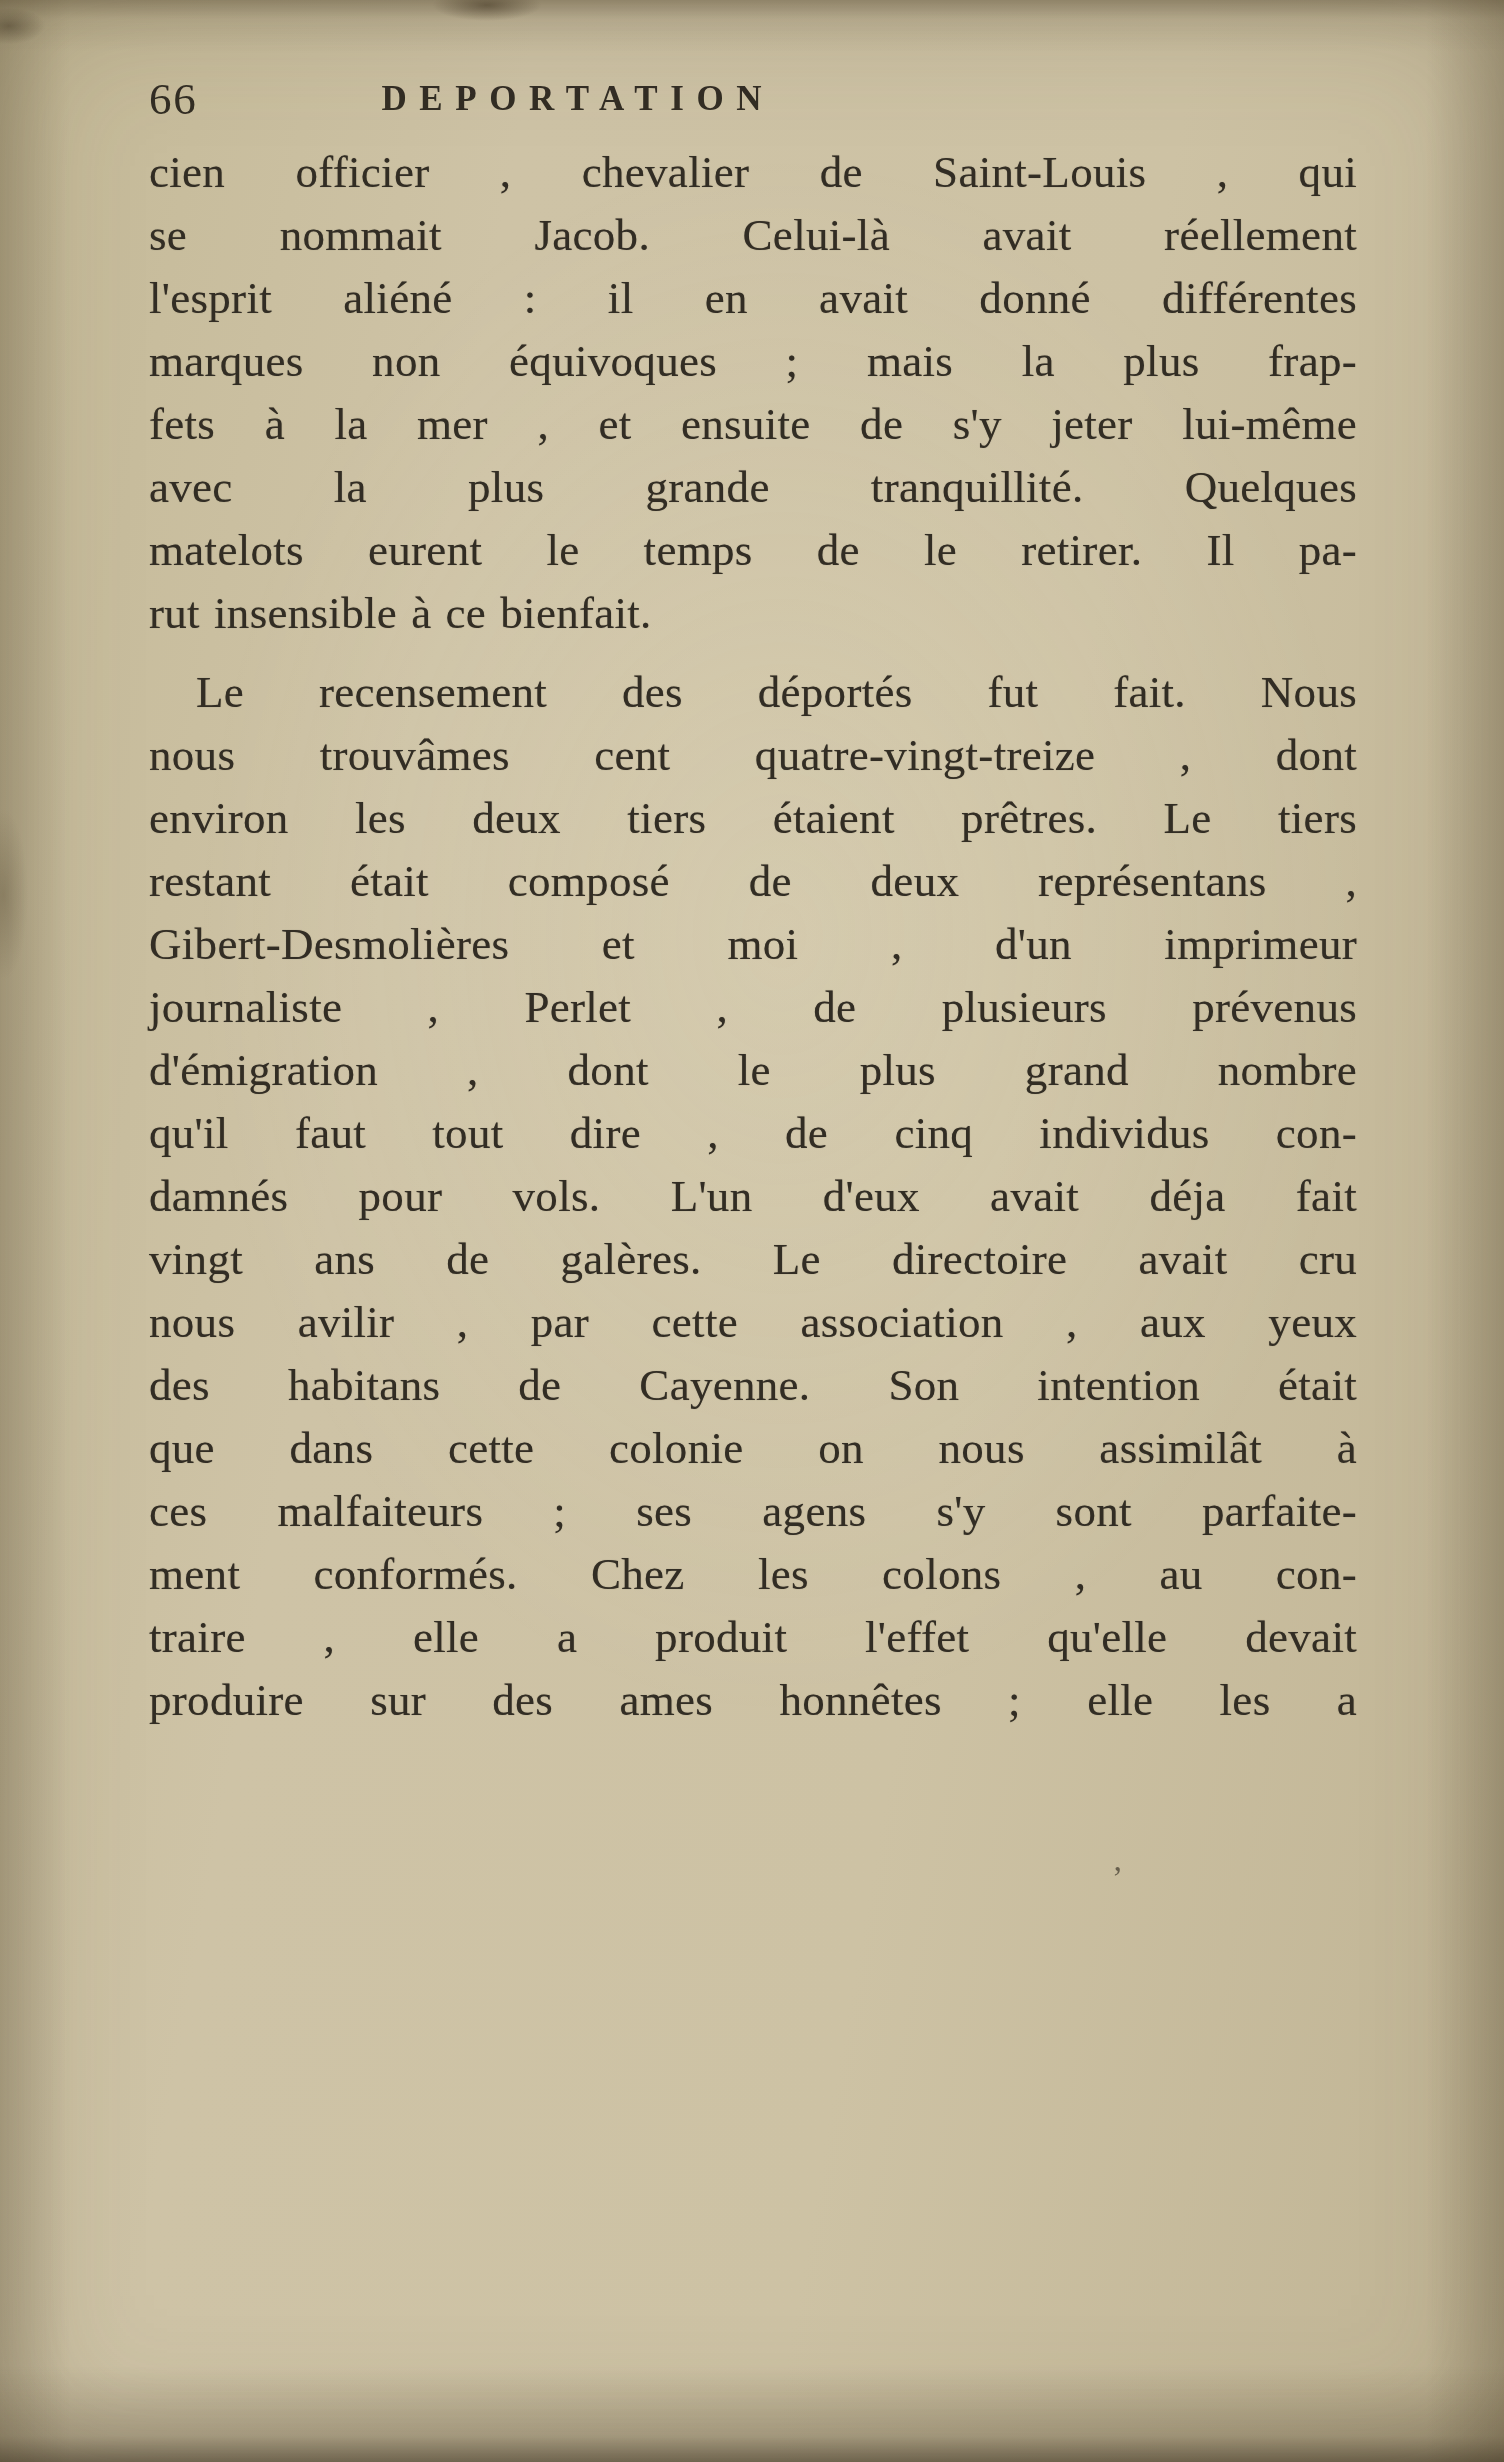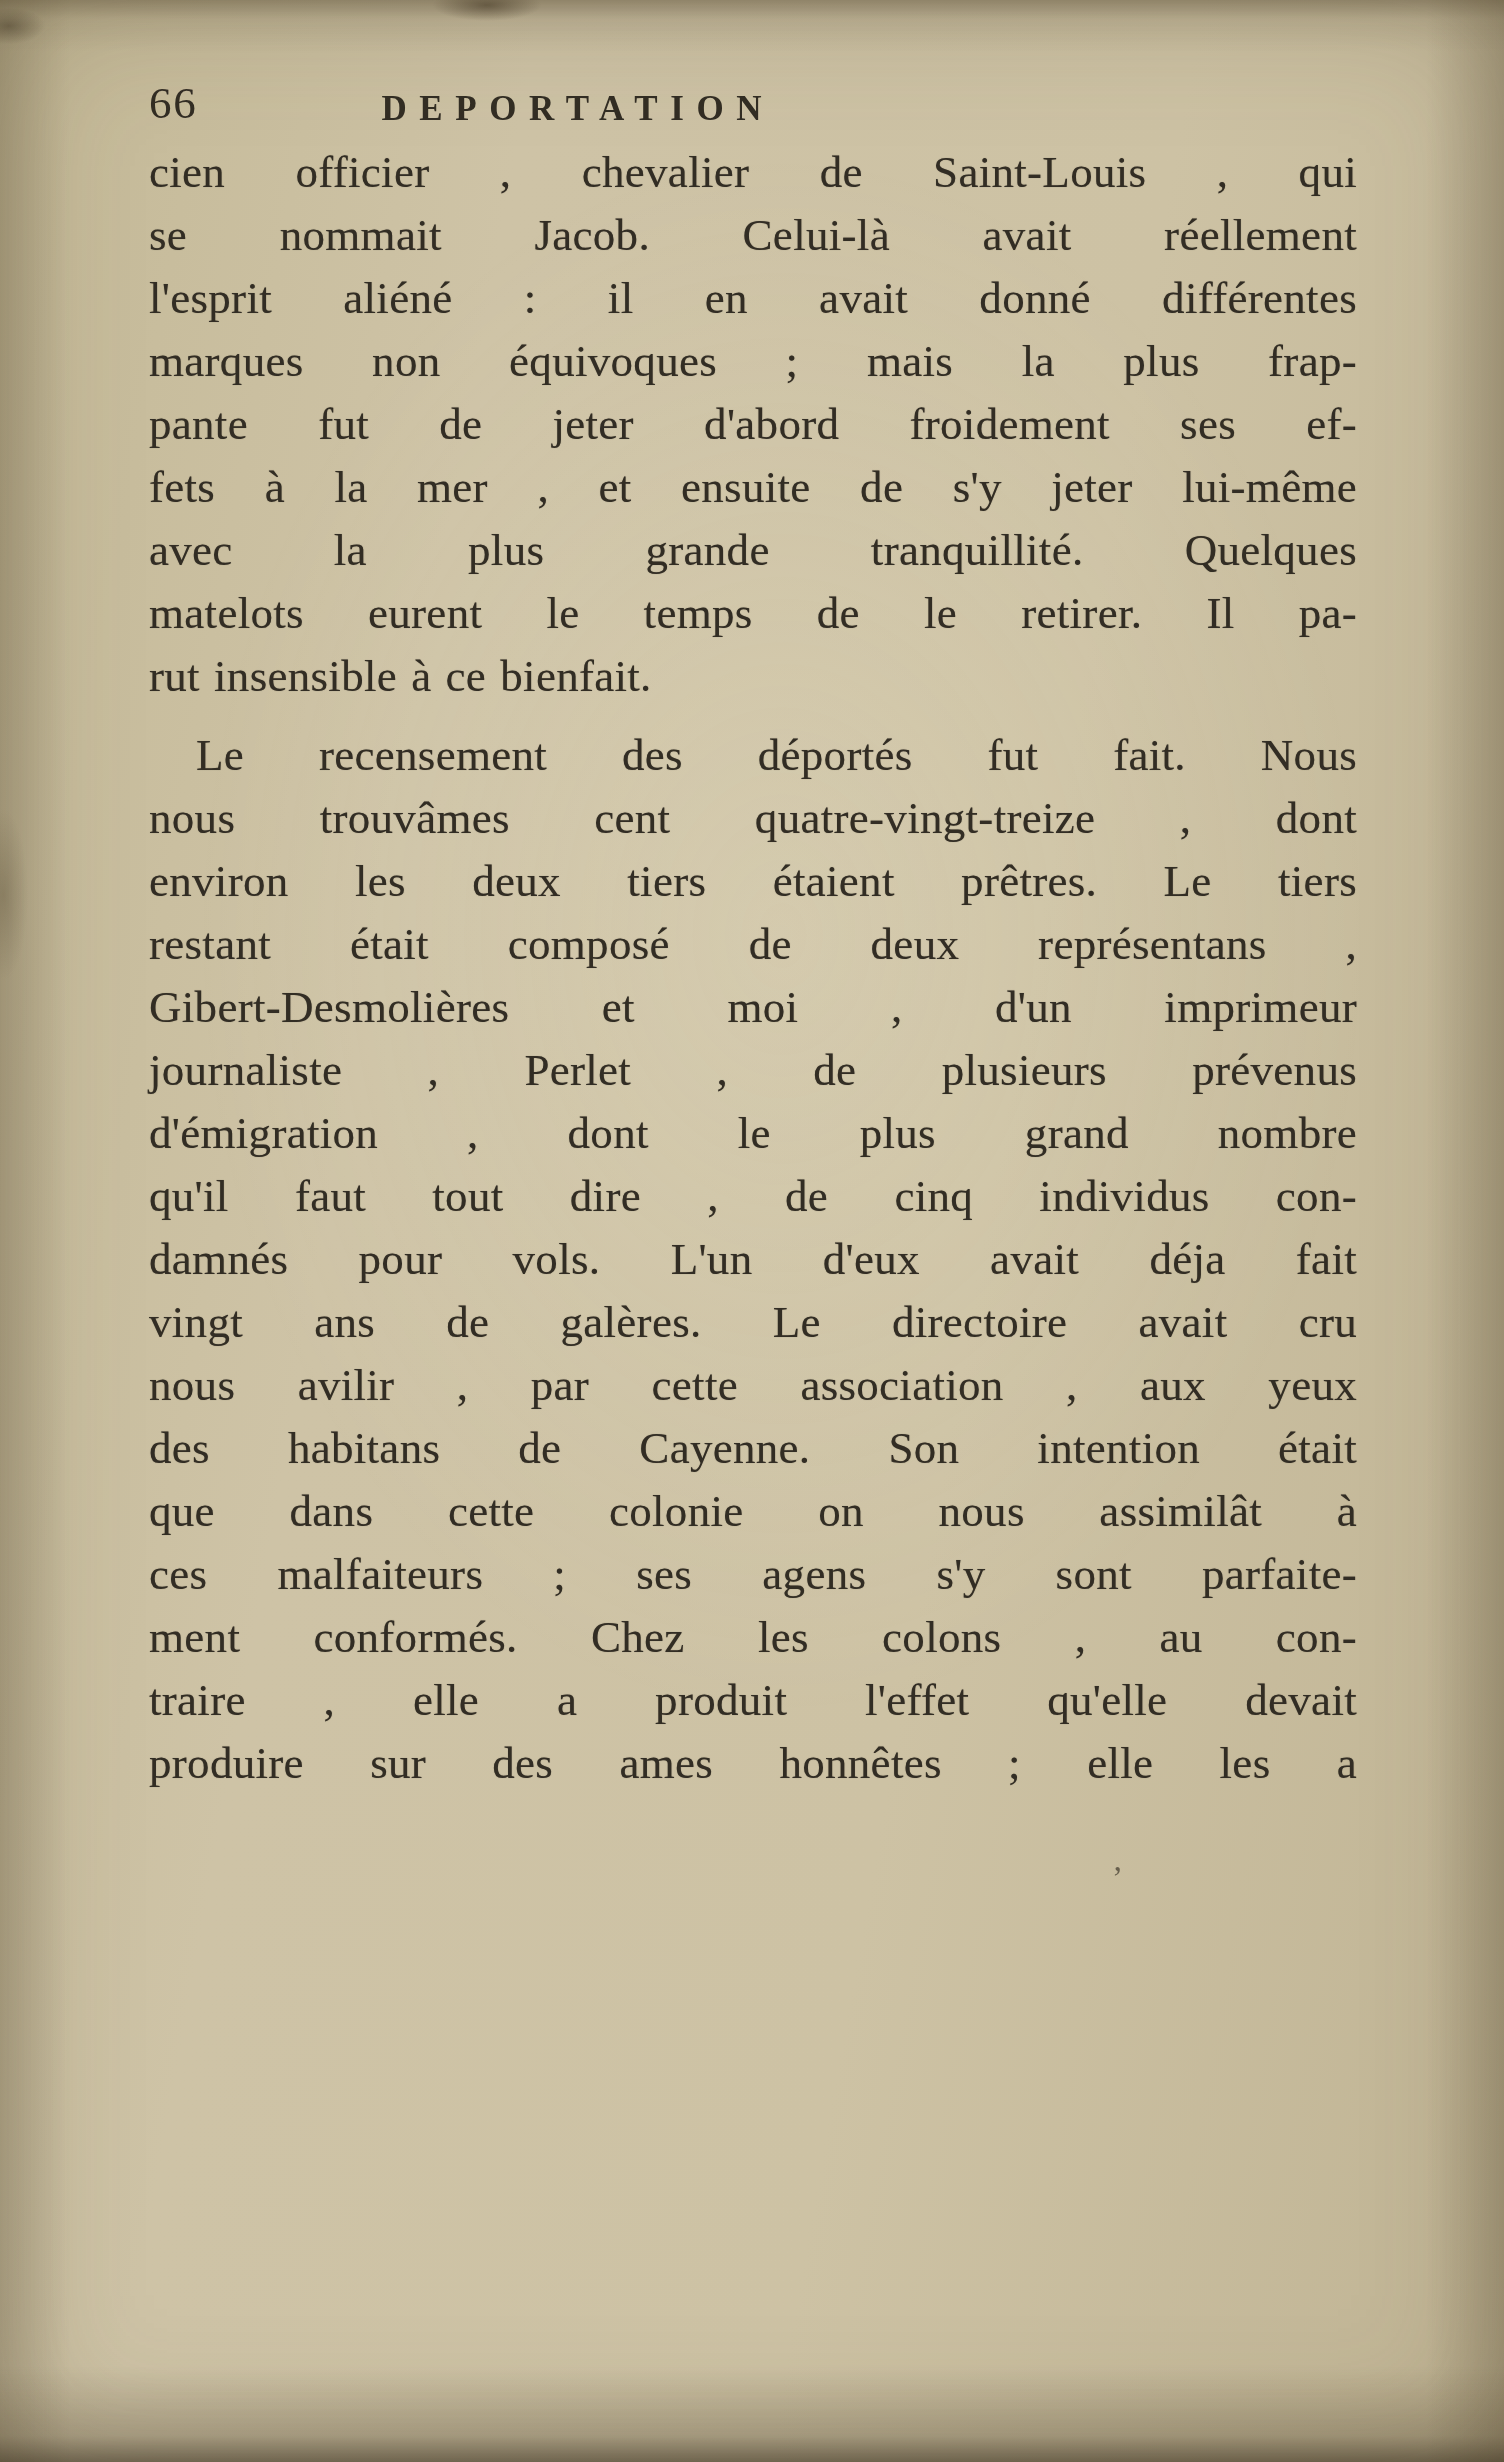--- a/index.html
+++ b/index.html
@@ -44,21 +44,21 @@
   .content {
     position: absolute;
     left: 149px;
     right: 148px;
     top: 68px;
     color: var(--ink, #322d24);
   }
 
   .header {
     display: flex;
-    align-items: flex-end;
+    align-items: center;
     height: 61px;
     margin-bottom: 12px;
   }
   .pagenum {
     font-size: 45px;
     letter-spacing: 1.7px;
   }
   .running-title {
     font-size: 35px;
     letter-spacing: 0.36em;
@@ -103,21 +103,20 @@
 <div class="content">
   <div class="header">
     <span class="pagenum">66</span>
     <span class="running-title">DEPORTATION</span>
   </div>
   <div class="textblock" id="textblock">
       <div class="line body">cien officier , chevalier de Saint-Louis , qui</div>
       <div class="line body">se nommait Jacob. Celui-là avait réellement</div>
       <div class="line body">l'esprit aliéné : il en avait donné différentes</div>
       <div class="line body">marques non équivoques ; mais la plus frap-</div>
-      <div class="line body">pante fut de jeter d'abord froidement ses ef-</div>
       <div class="line body">fets à la mer , et ensuite de s'y jeter lui-même</div>
       <div class="line body">avec la plus grande tranquillité. Quelques</div>
       <div class="line body">matelots eurent le temps de le retirer. Il pa-</div>
       <div class="line para-end">rut insensible à ce bienfait.</div>
       <div class="line para-start">Le recensement des déportés fut fait. Nous</div>
       <div class="line body">nous trouvâmes cent quatre-vingt-treize , dont</div>
       <div class="line body">environ les deux tiers étaient prêtres. Le tiers</div>
       <div class="line body">restant était composé de deux représentans ,</div>
       <div class="line body">Gibert-Desmolières et moi , d'un imprimeur</div>
       <div class="line body">journaliste , Perlet , de plusieurs prévenus</div>

